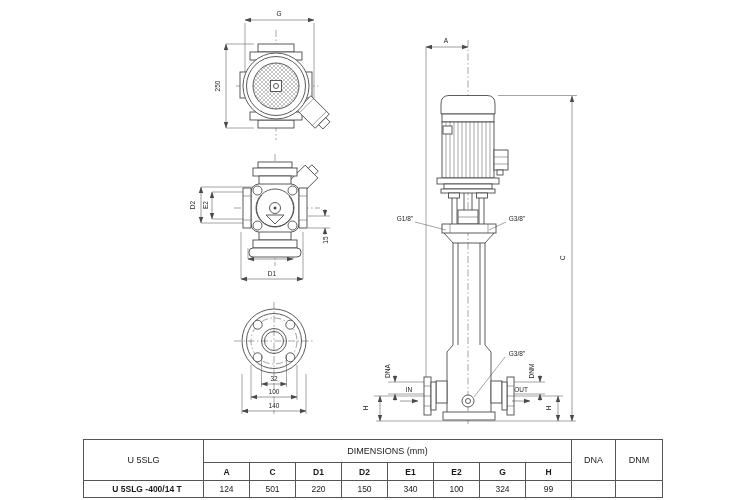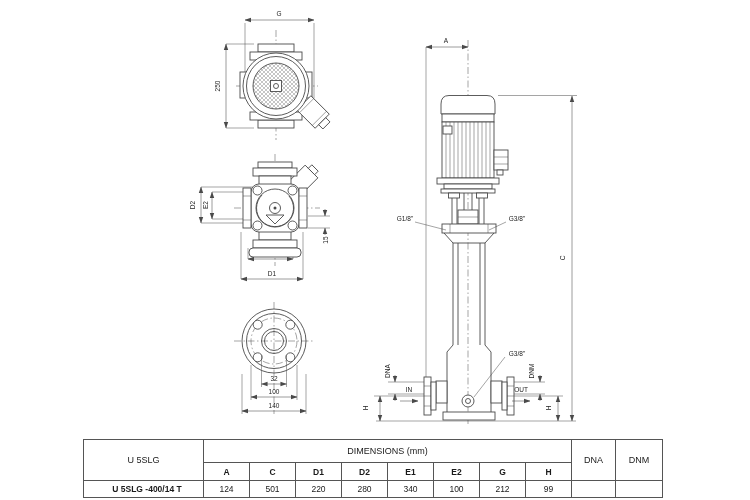--- a/index.html
+++ b/index.html
@@ -236,24 +236,24 @@
     <td class="sub">E1</td>
     <td class="sub">E2</td>
     <td class="sub">G</td>
     <td class="sub">H</td>
   </tr>
   <tr>
     <td class="val model-cell">U 5SLG -400/14 T</td>
     <td class="val">124</td>
     <td class="val">501</td>
     <td class="val">220</td>
-    <td class="val">280</td>
+    <td class="val">150</td>
     <td class="val">340</td>
     <td class="val">100</td>
-    <td class="val">212</td>
+    <td class="val">324</td>
     <td class="val">99</td>
     <td class="val"></td>
     <td class="val"></td>
   </tr>
 </tbody>
     </table>
 
 </div>
 
 </body></html>

